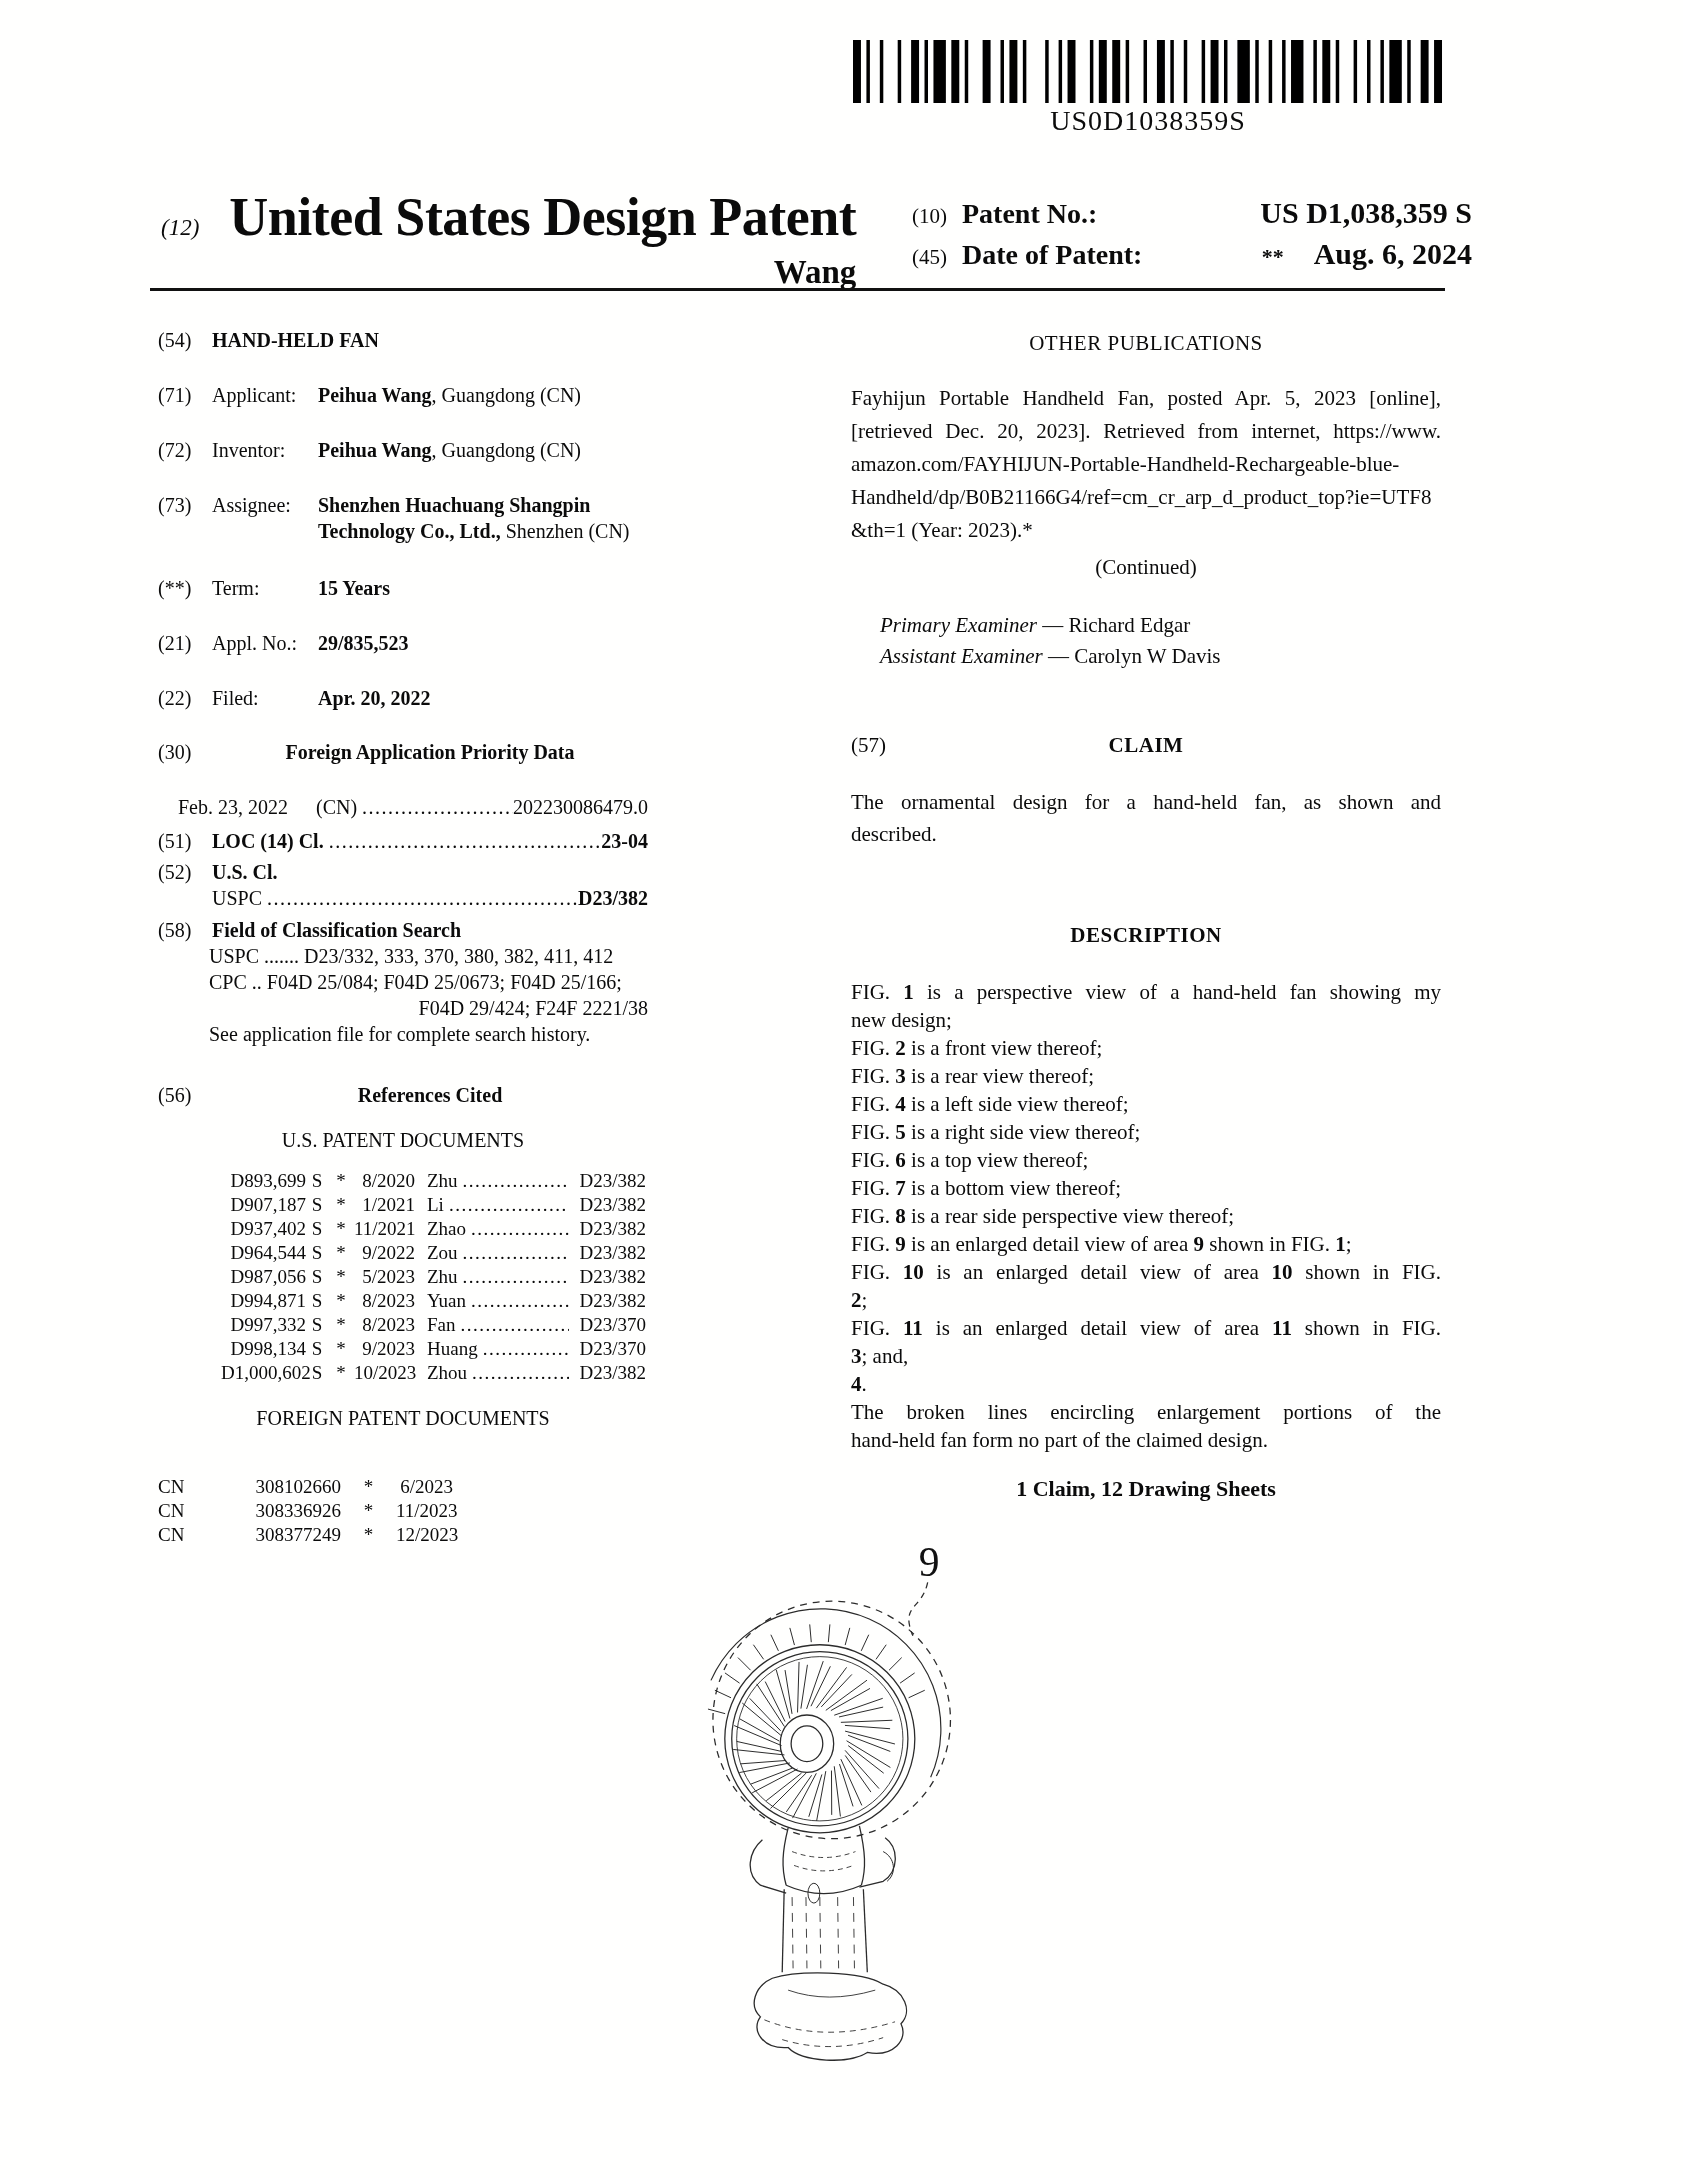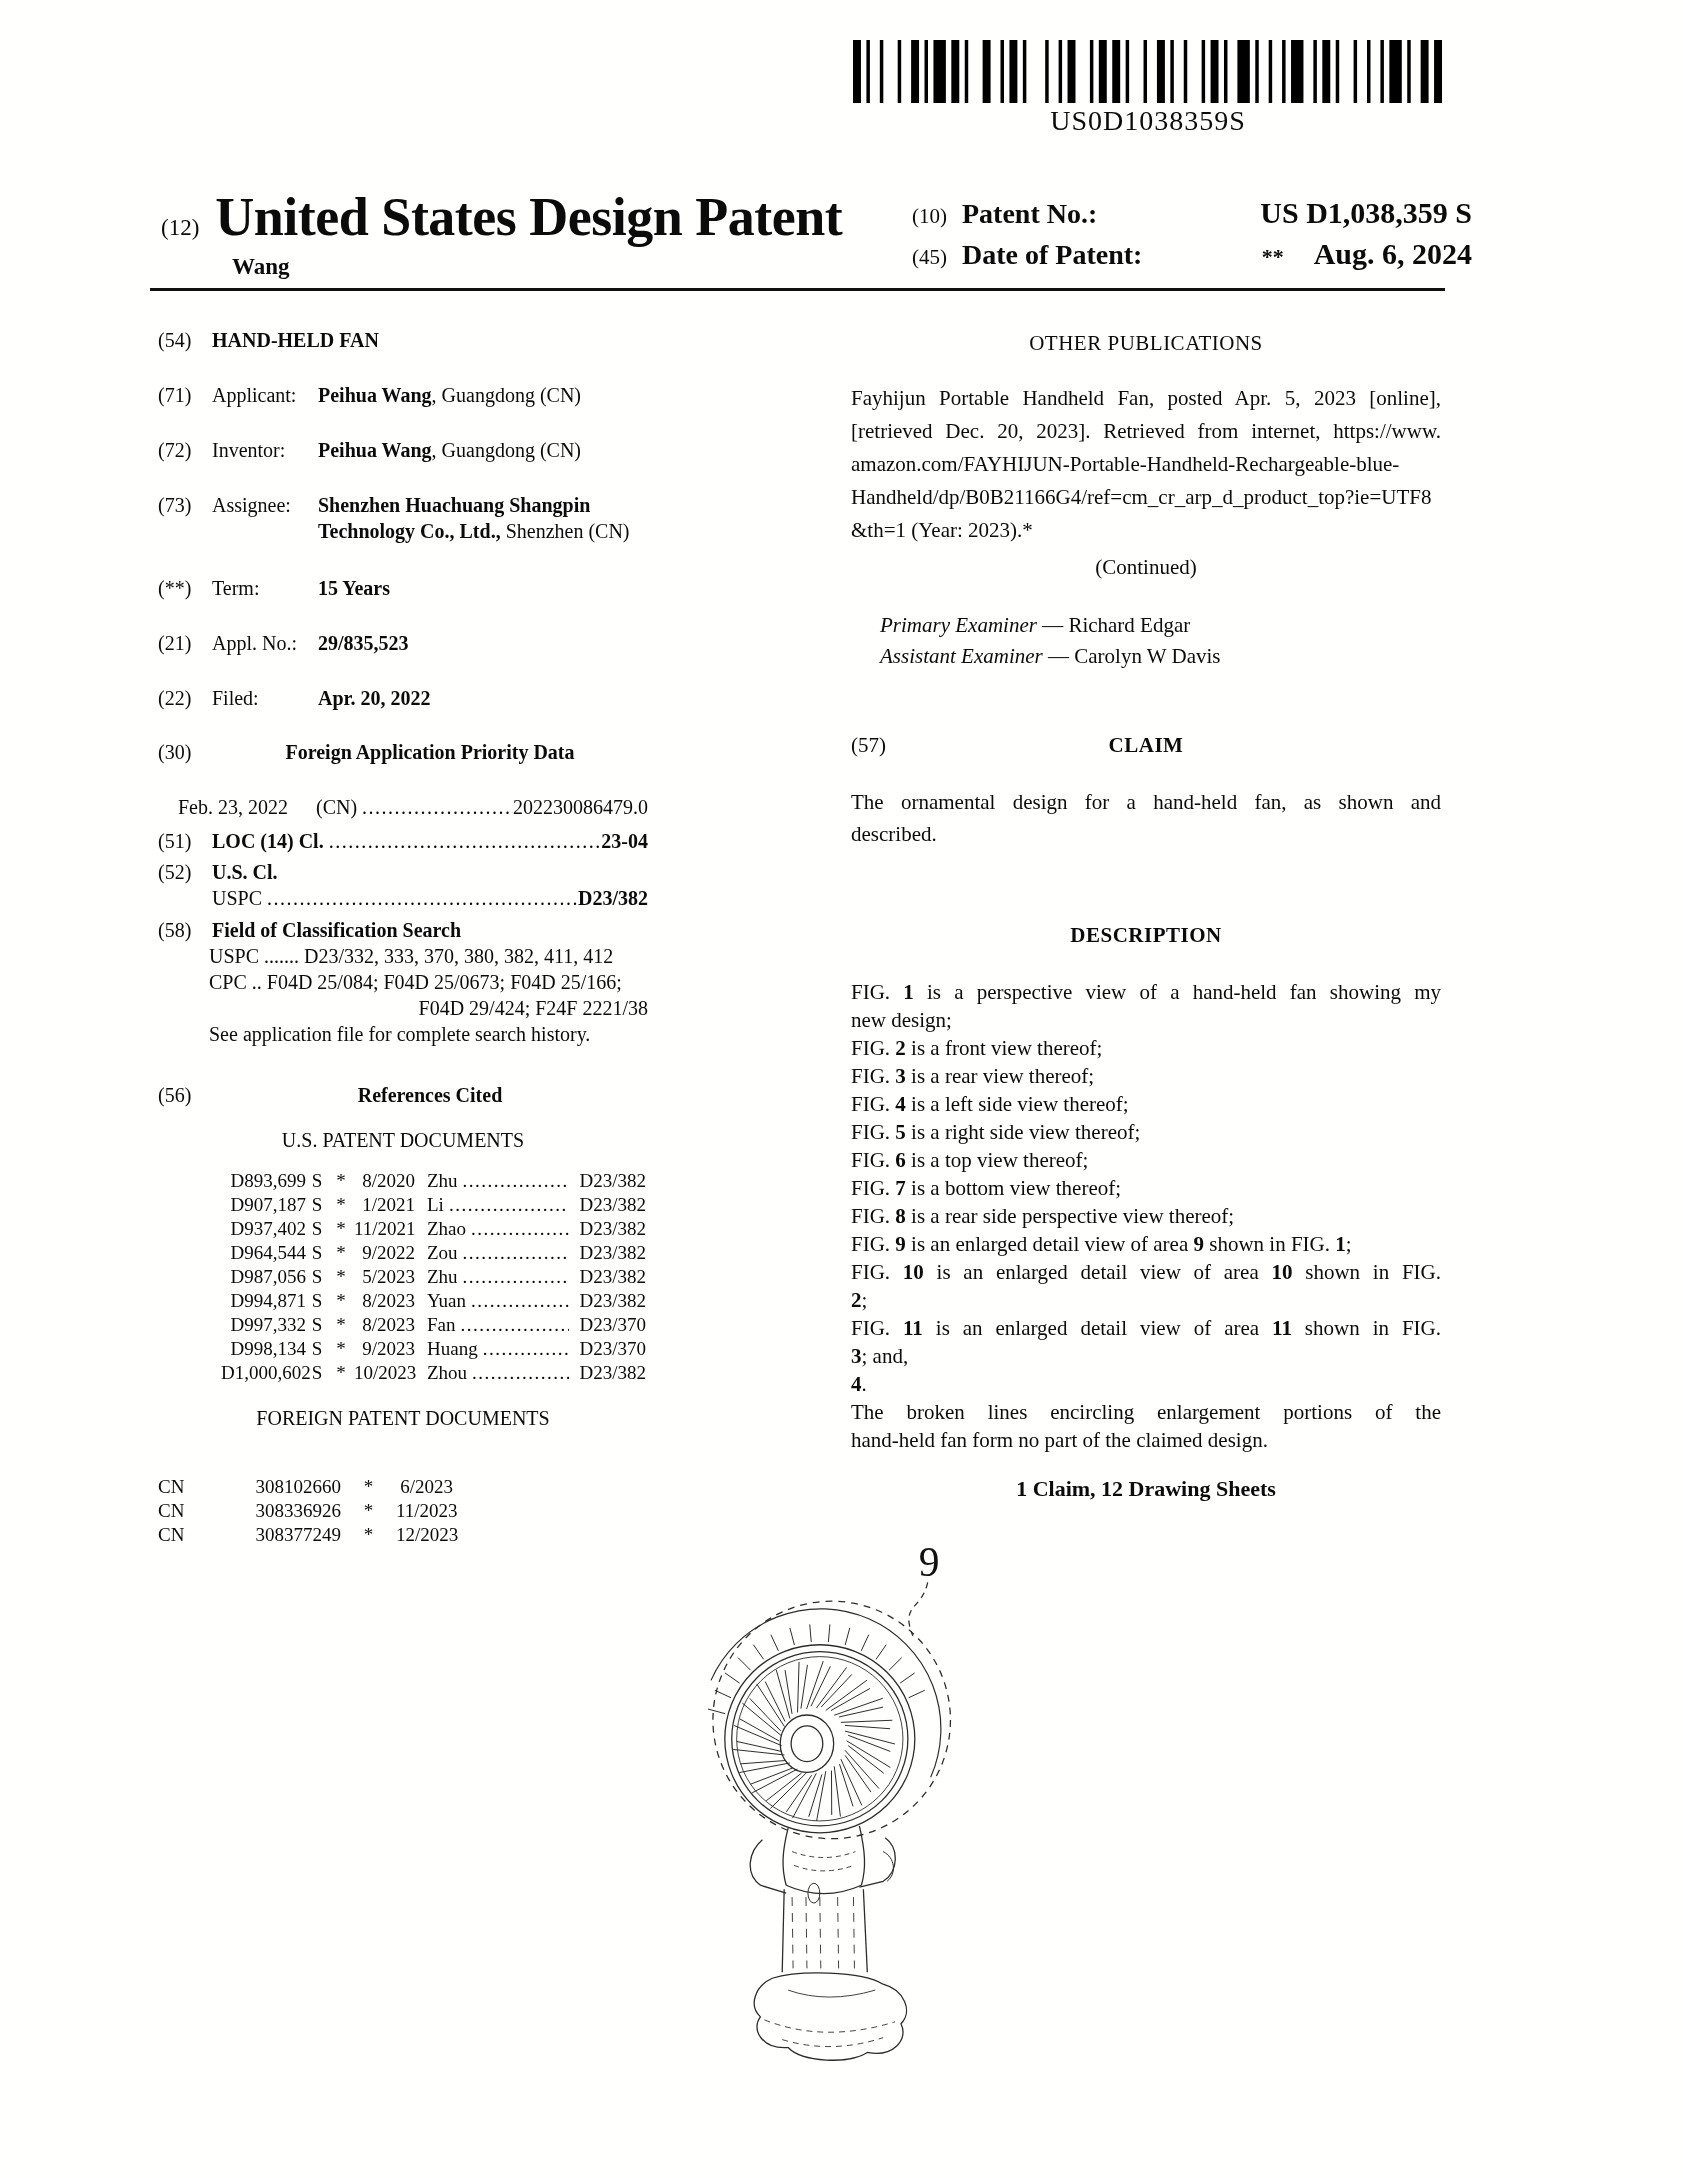--- a/index.html
+++ b/index.html
@@ -4,23 +4,23 @@
 <style>
   html,body{margin:0;padding:0;background:#9a9a9a;}
   .page{position:relative;width:1683px;height:2178px;background:#fffffe;color:#0b0b0b;
         font-family:"Liberation Serif","DejaVu Serif",serif;overflow:hidden;}
   
   .barcode{position:absolute;left:853px;top:40px;width:590px;height:63px;}
   .barcode-text{position:absolute;left:853px;top:105px;width:590px;text-align:center;
         font-size:28px;letter-spacing:1px;}
   .hleft{position:absolute;left:161px;top:186px;}
   .hleft .l1{display:flex;align-items:baseline;}
-  .hleft .pn{font-size:23px;margin-right:16px;}
+  .hleft .pn{font-size:23px;margin-right:30px;font-style:italic;}
   .hleft .title{font-size:54px;font-weight:bold;letter-spacing:-0.5px;white-space:nowrap;}
-  .hleft .inventor{font-size:23px;font-weight:bold;margin:6px 0 0 71px;}
+  .hleft .inventor{font-size:33px;font-weight:bold;margin:6px 0 0 71px;text-align:right;}
   .hright{position:absolute;left:912px;top:196px;width:560px;font-size:28px;}
   .hright .row{display:flex;align-items:baseline;margin-bottom:7px;}
   .hright .pn{font-size:21px;width:50px;flex:none;}
   .hright .lab{font-weight:bold;white-space:nowrap;}
   .hright .sp{flex:1;}
   .hright .val{font-weight:bold;font-size:30px;white-space:nowrap;}
   .hright .stars{font-weight:bold;font-size:22px;margin-right:30px;}
   .rule{position:absolute;left:150px;top:288px;width:1295px;height:3px;background:#111;}
   
   .colL{position:absolute;left:158px;top:327px;width:490px;font-size:20px;line-height:26px;}

